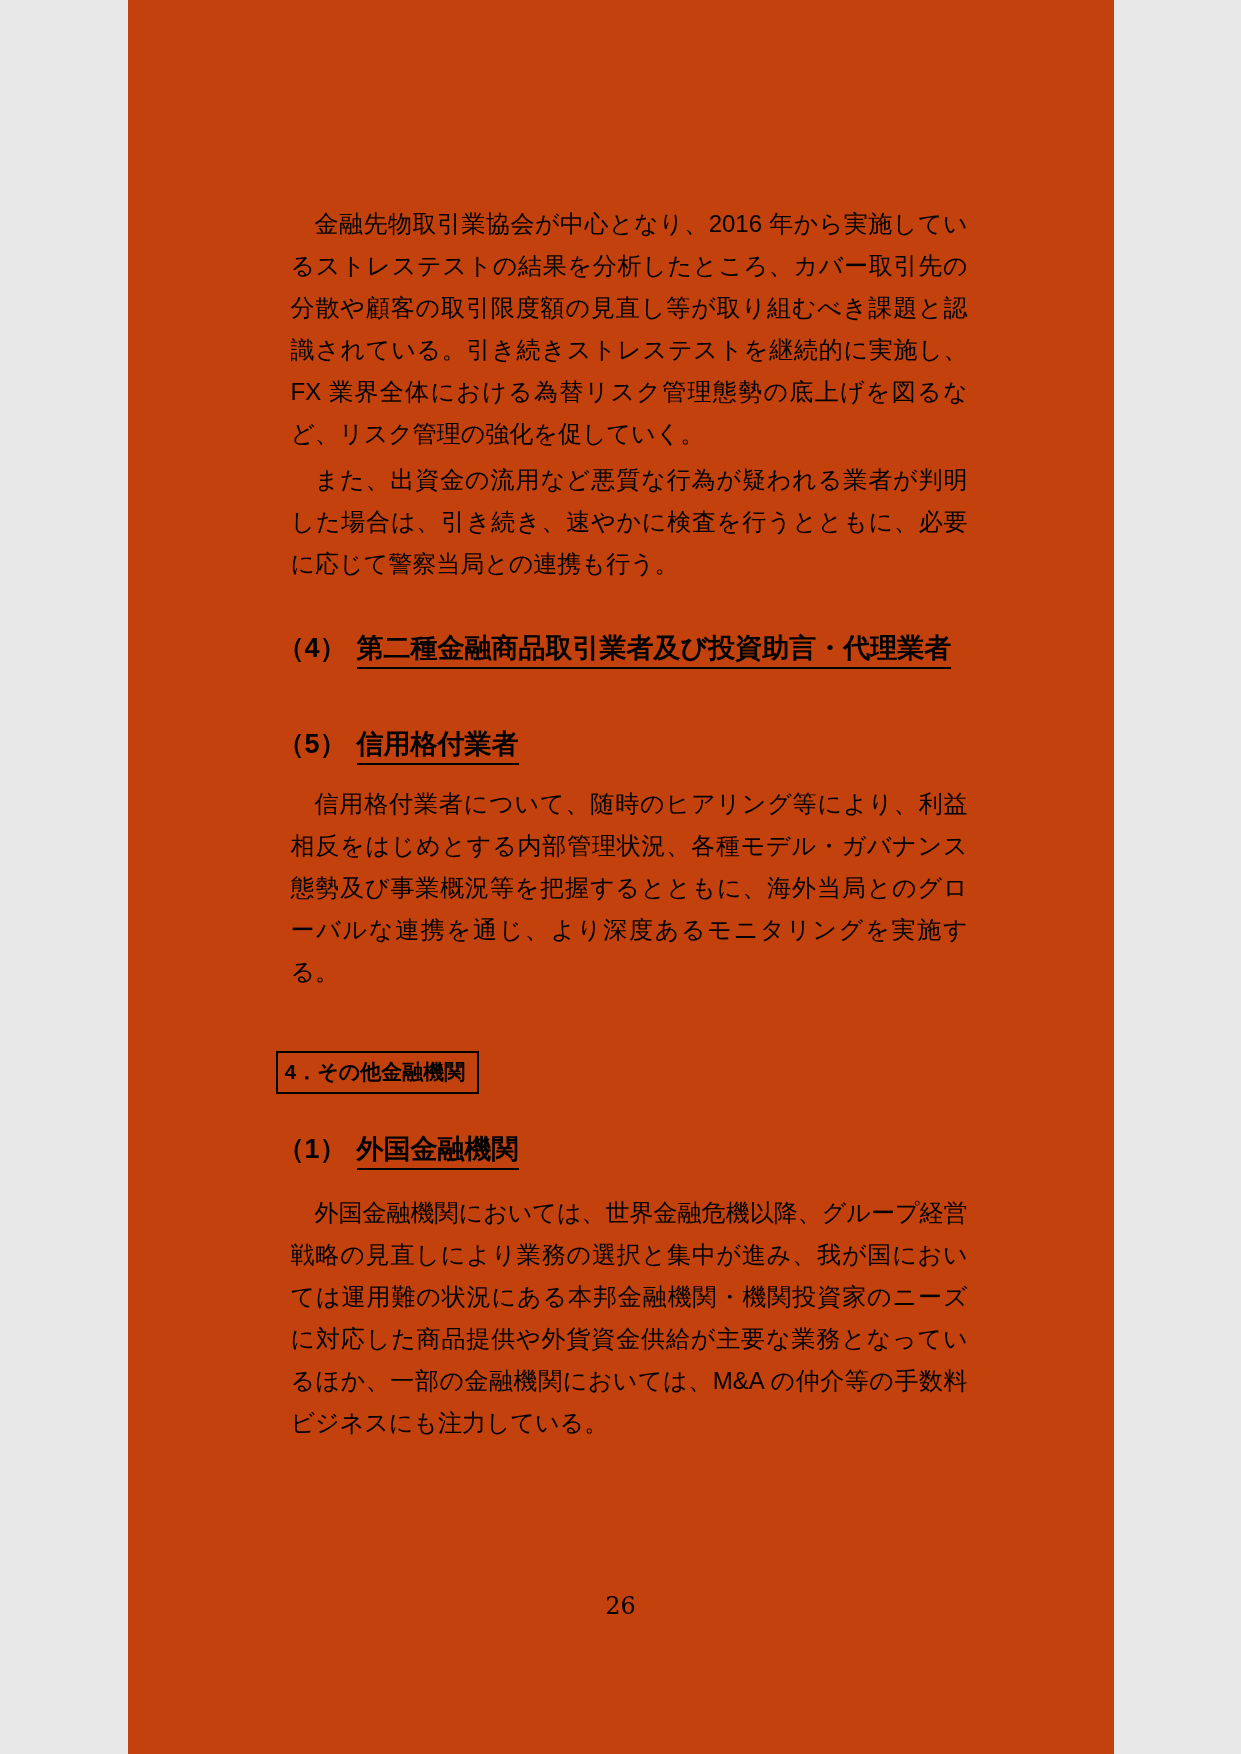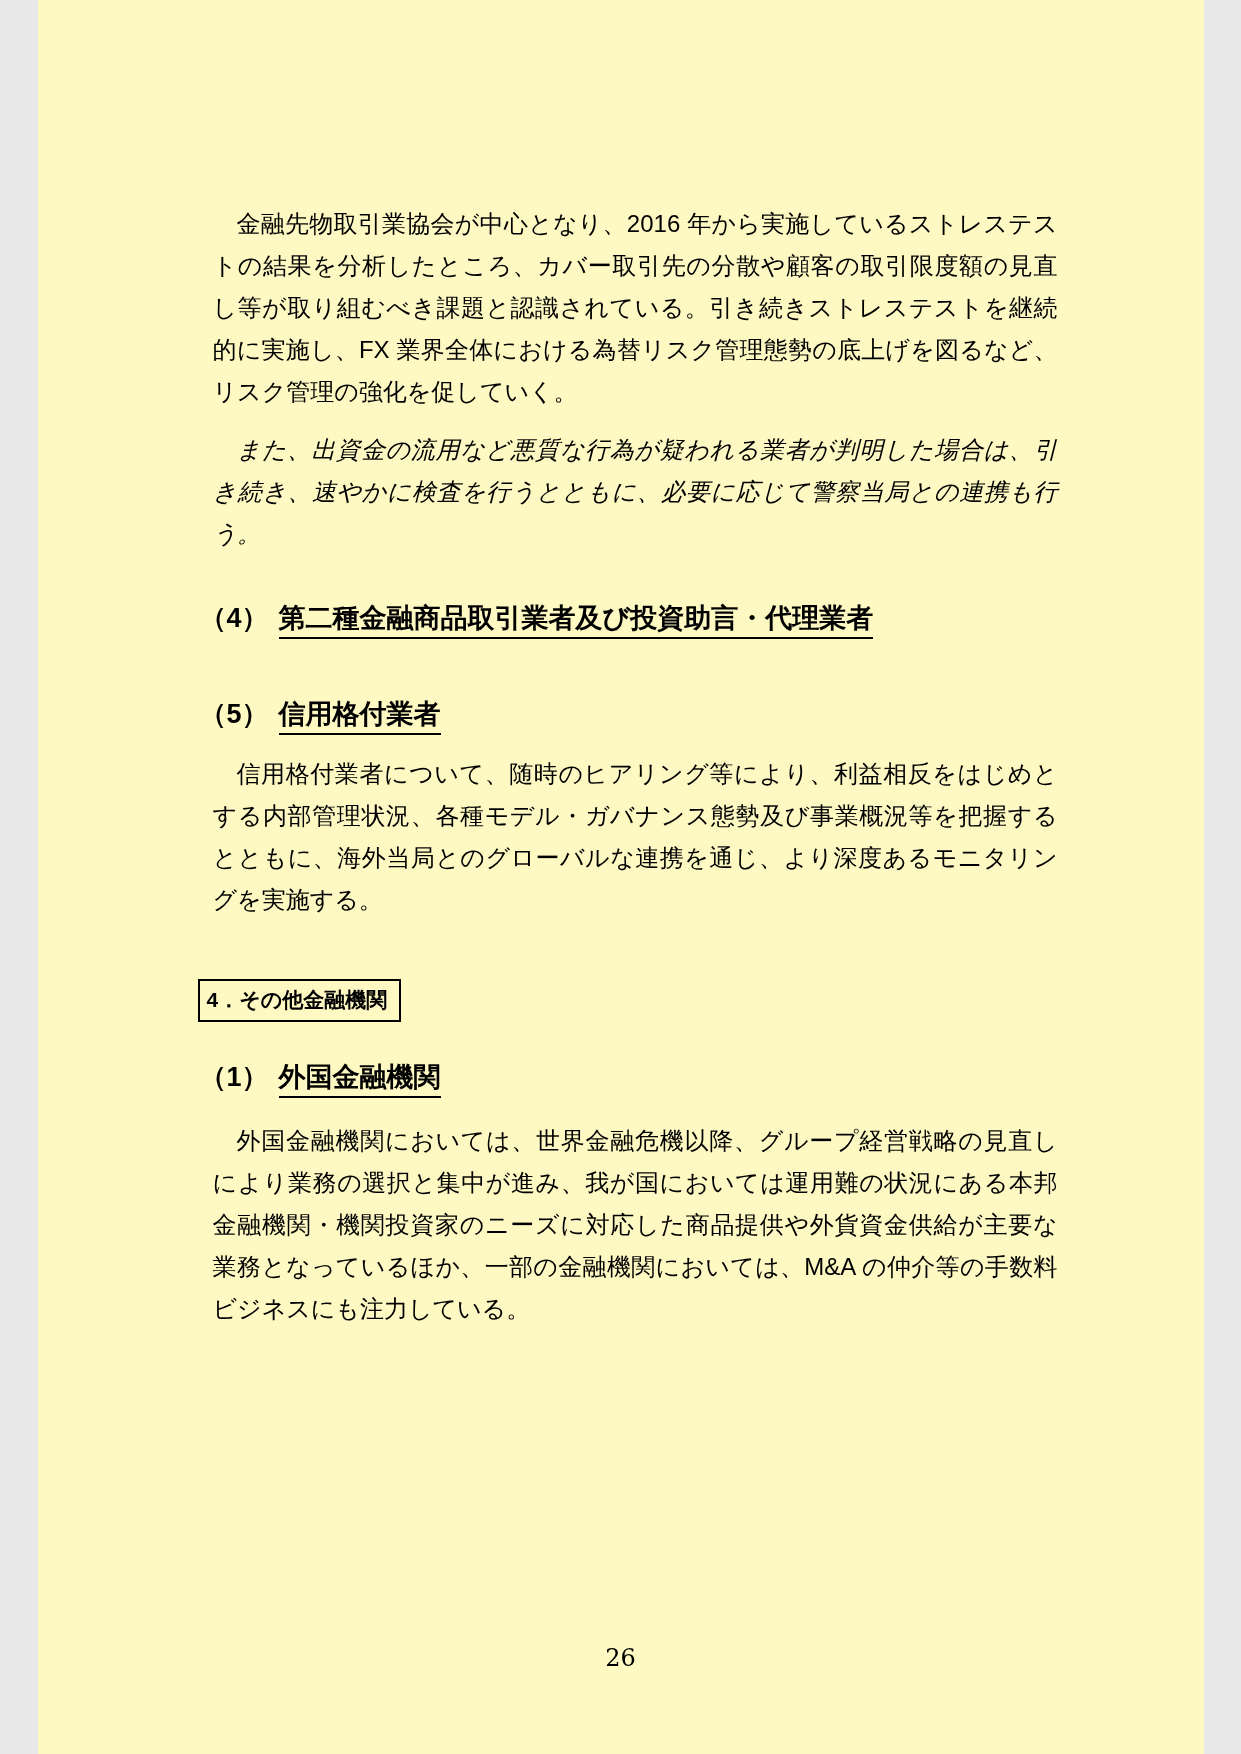--- a/index.html
+++ b/index.html
@@ -2,41 +2,39 @@
 <html lang="ja"><head>
 <meta charset="utf-8">
 <style>
   html, body {
     margin: 0;
     padding: 0;
     background: #e8e8e8;
   }
   .page {
     position: relative;
-    width: 1166px;
+    width: 986px;
     height: 1754px;
     margin: 0 auto;
-    background: #fef9c3;
+    background: #c2410c;
     color: #000000;
     font-family: "Liberation Sans", "DejaVu Sans", sans-serif;
     box-sizing: border-box;
     padding-top: 203px;
     overflow: hidden;
-    padding-left: 12px;
   }
   .para {
     font-size: 24px;
     line-height: 42px;
     text-align: justify;
     margin: 0 146px 0 163px;
     text-indent: 1em;
   }
   .para + .para {
-    margin-top: 16px;
-    font-style: italic;
+    margin-top: 4px;
   }
   h2.section-heading {
     font-size: 27px;
     font-weight: bold;
     margin: 56px 146px 22px 150px;
     line-height: 34px;
   }
   h2.h4-heading { margin-top: 46px; }
   h2.h5-heading { margin-top: 62px; }
   h2.sub-heading { margin-top: 38px; margin-bottom: 26px; }
@@ -58,21 +56,21 @@
     line-height: 32px;
     padding: 3px 12px 4px 7px;
   }
   .para-after-sub {
     margin-top: 12px;
   }
   .page-number {
     position: absolute;
     left: 0;
     right: 0;
-    top: 1644px;
+    top: 1592px;
     text-align: center;
     font-family: "DejaVu Serif", "Liberation Serif", serif;
     font-size: 24px;
   }
 </style>
 </head>
 <body>
 
 <div class="page">
 

